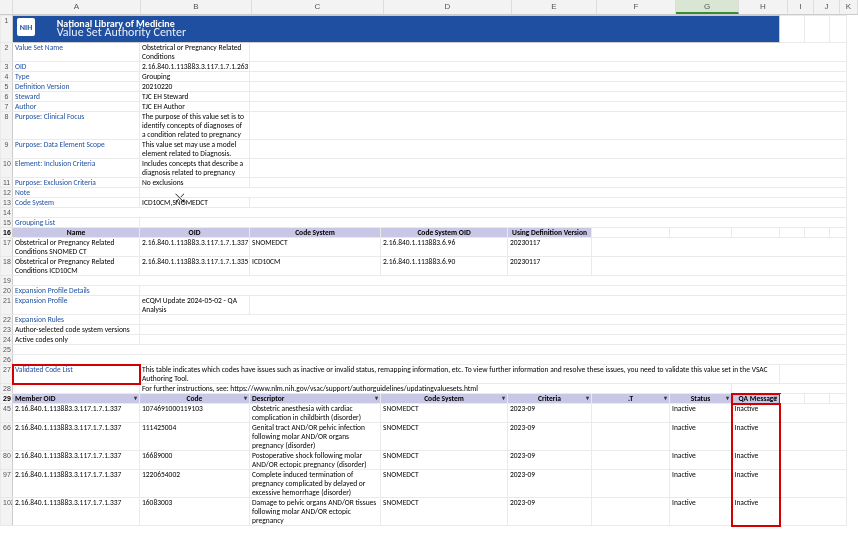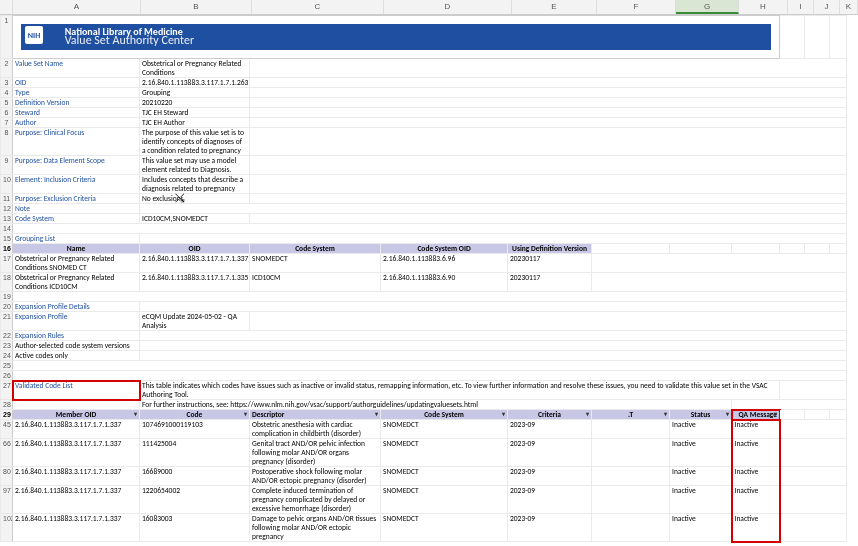--- a/index.html
+++ b/index.html
@@ -55,21 +55,21 @@
         <col style="width: 62px;">
         <col style="width: 48px;">
         <col style="width: 25px;">
         <col style="width: 25px;">
         <col style="width: 17px;">
       </colgroup>
 <tbody>
 
 <tr>
           <td class="rownum">1</td>
-          <td colspan="8" style="padding:8px;border:1px solid #ccc">
+          <td colspan="8" style="padding:0;border:1px solid #ccc">
             <div class="banner">
  <span class="logo">NIH</span>
  <span class="title"><div class="t1">National Library of Medicine</div><div class="t2">Value Set Authority Center</div></span>
 </div>
           </td>
           <td></td>
           <td></td>
           <td></td>
         </tr>
 
@@ -234,21 +234,21 @@
         </tr>
 <tr>
           <td class="rownum">28</td>
           <td></td>
           <td colspan="6">For further instructions, see: https://www.nlm.nih.gov/vsac/support/authorguidelines/updatingvaluesets.html</td>
           <td colspan="4"></td>
         </tr>
 
 <tr class="hdrrow2">
           <td class="rownum" style="background:#f3f3f3">29</td>
- <td class="filt" style="text-align:center">Member OID</td>
+ <td class="filt" style="">Member OID</td>
  <td class="filt" style="text-align:center">Code</td>
  <td class="filt" style="text-align:left">Descriptor</td>
  <td class="filt" style="text-align:center">Code System</td>
  <td class="filt" style="text-align:center">Criteria</td>
  <td class="filt" style="text-align:center">.T</td>
  <td class="filt" style="text-align:center">Status</td>
  <td class="filt redbox" style="text-align:right">QA Message</td>
  <td style="background:#fff"></td>
           <td style="background:#fff"></td>
           <td style="background:#fff"></td>

